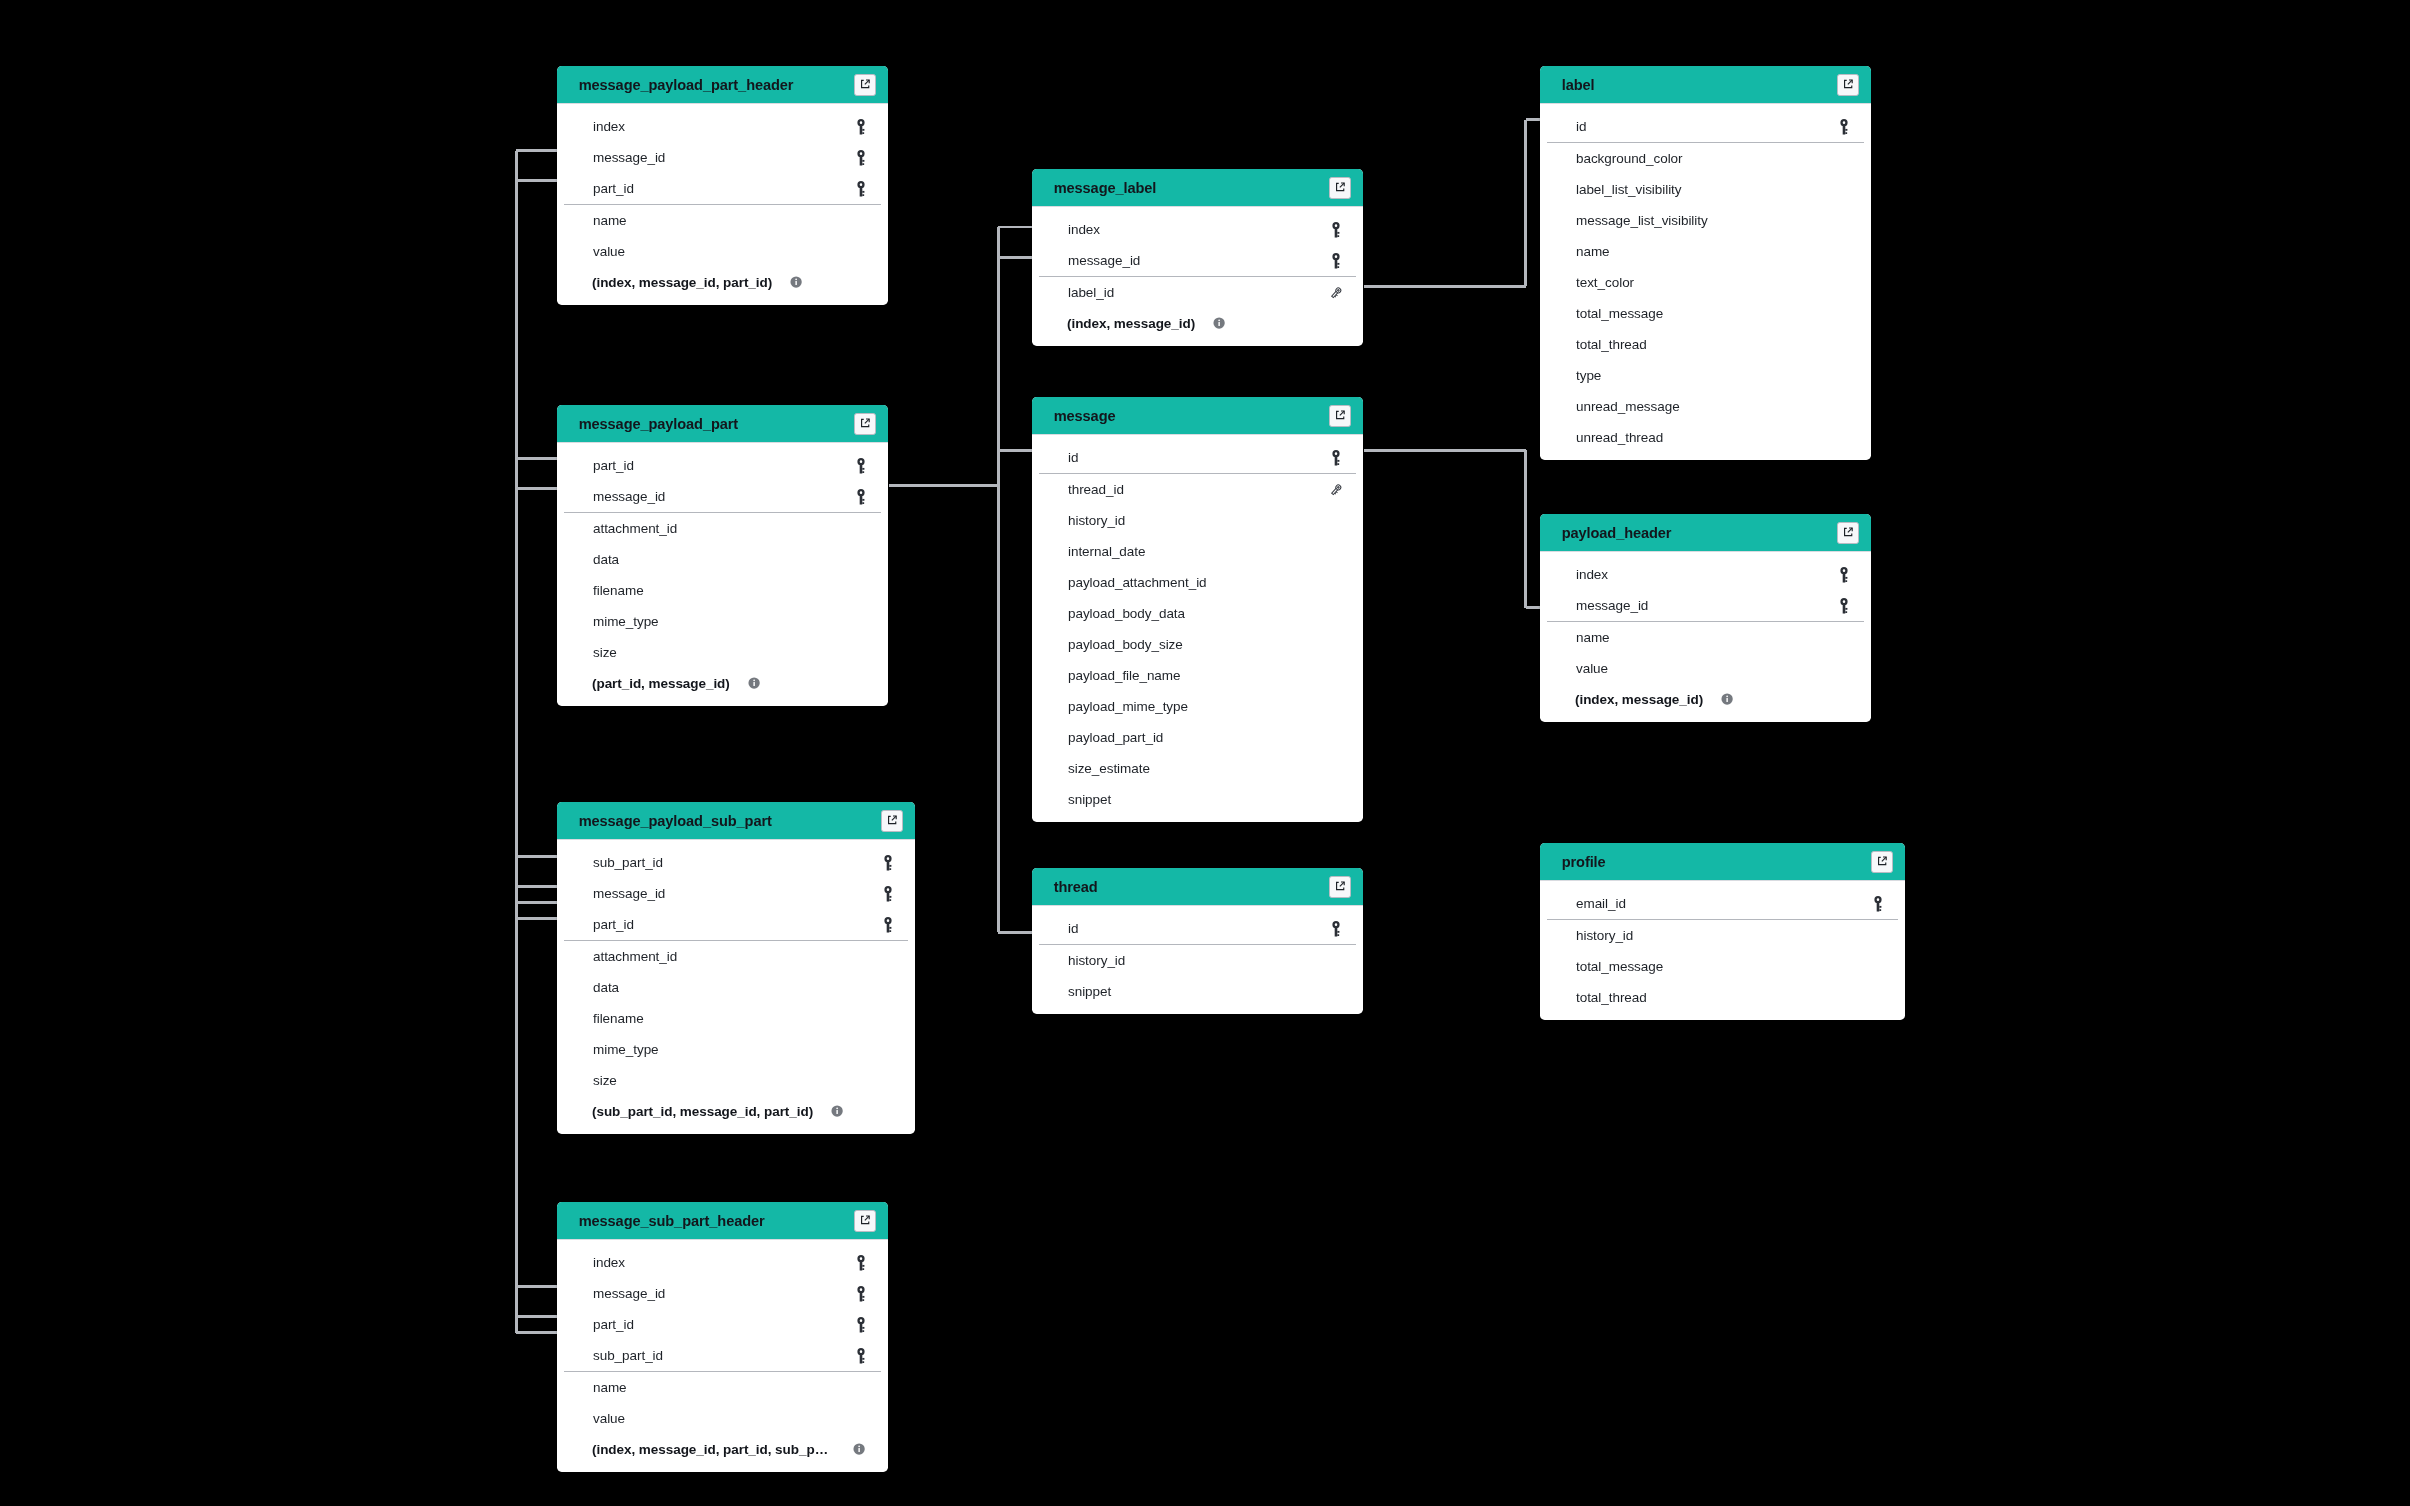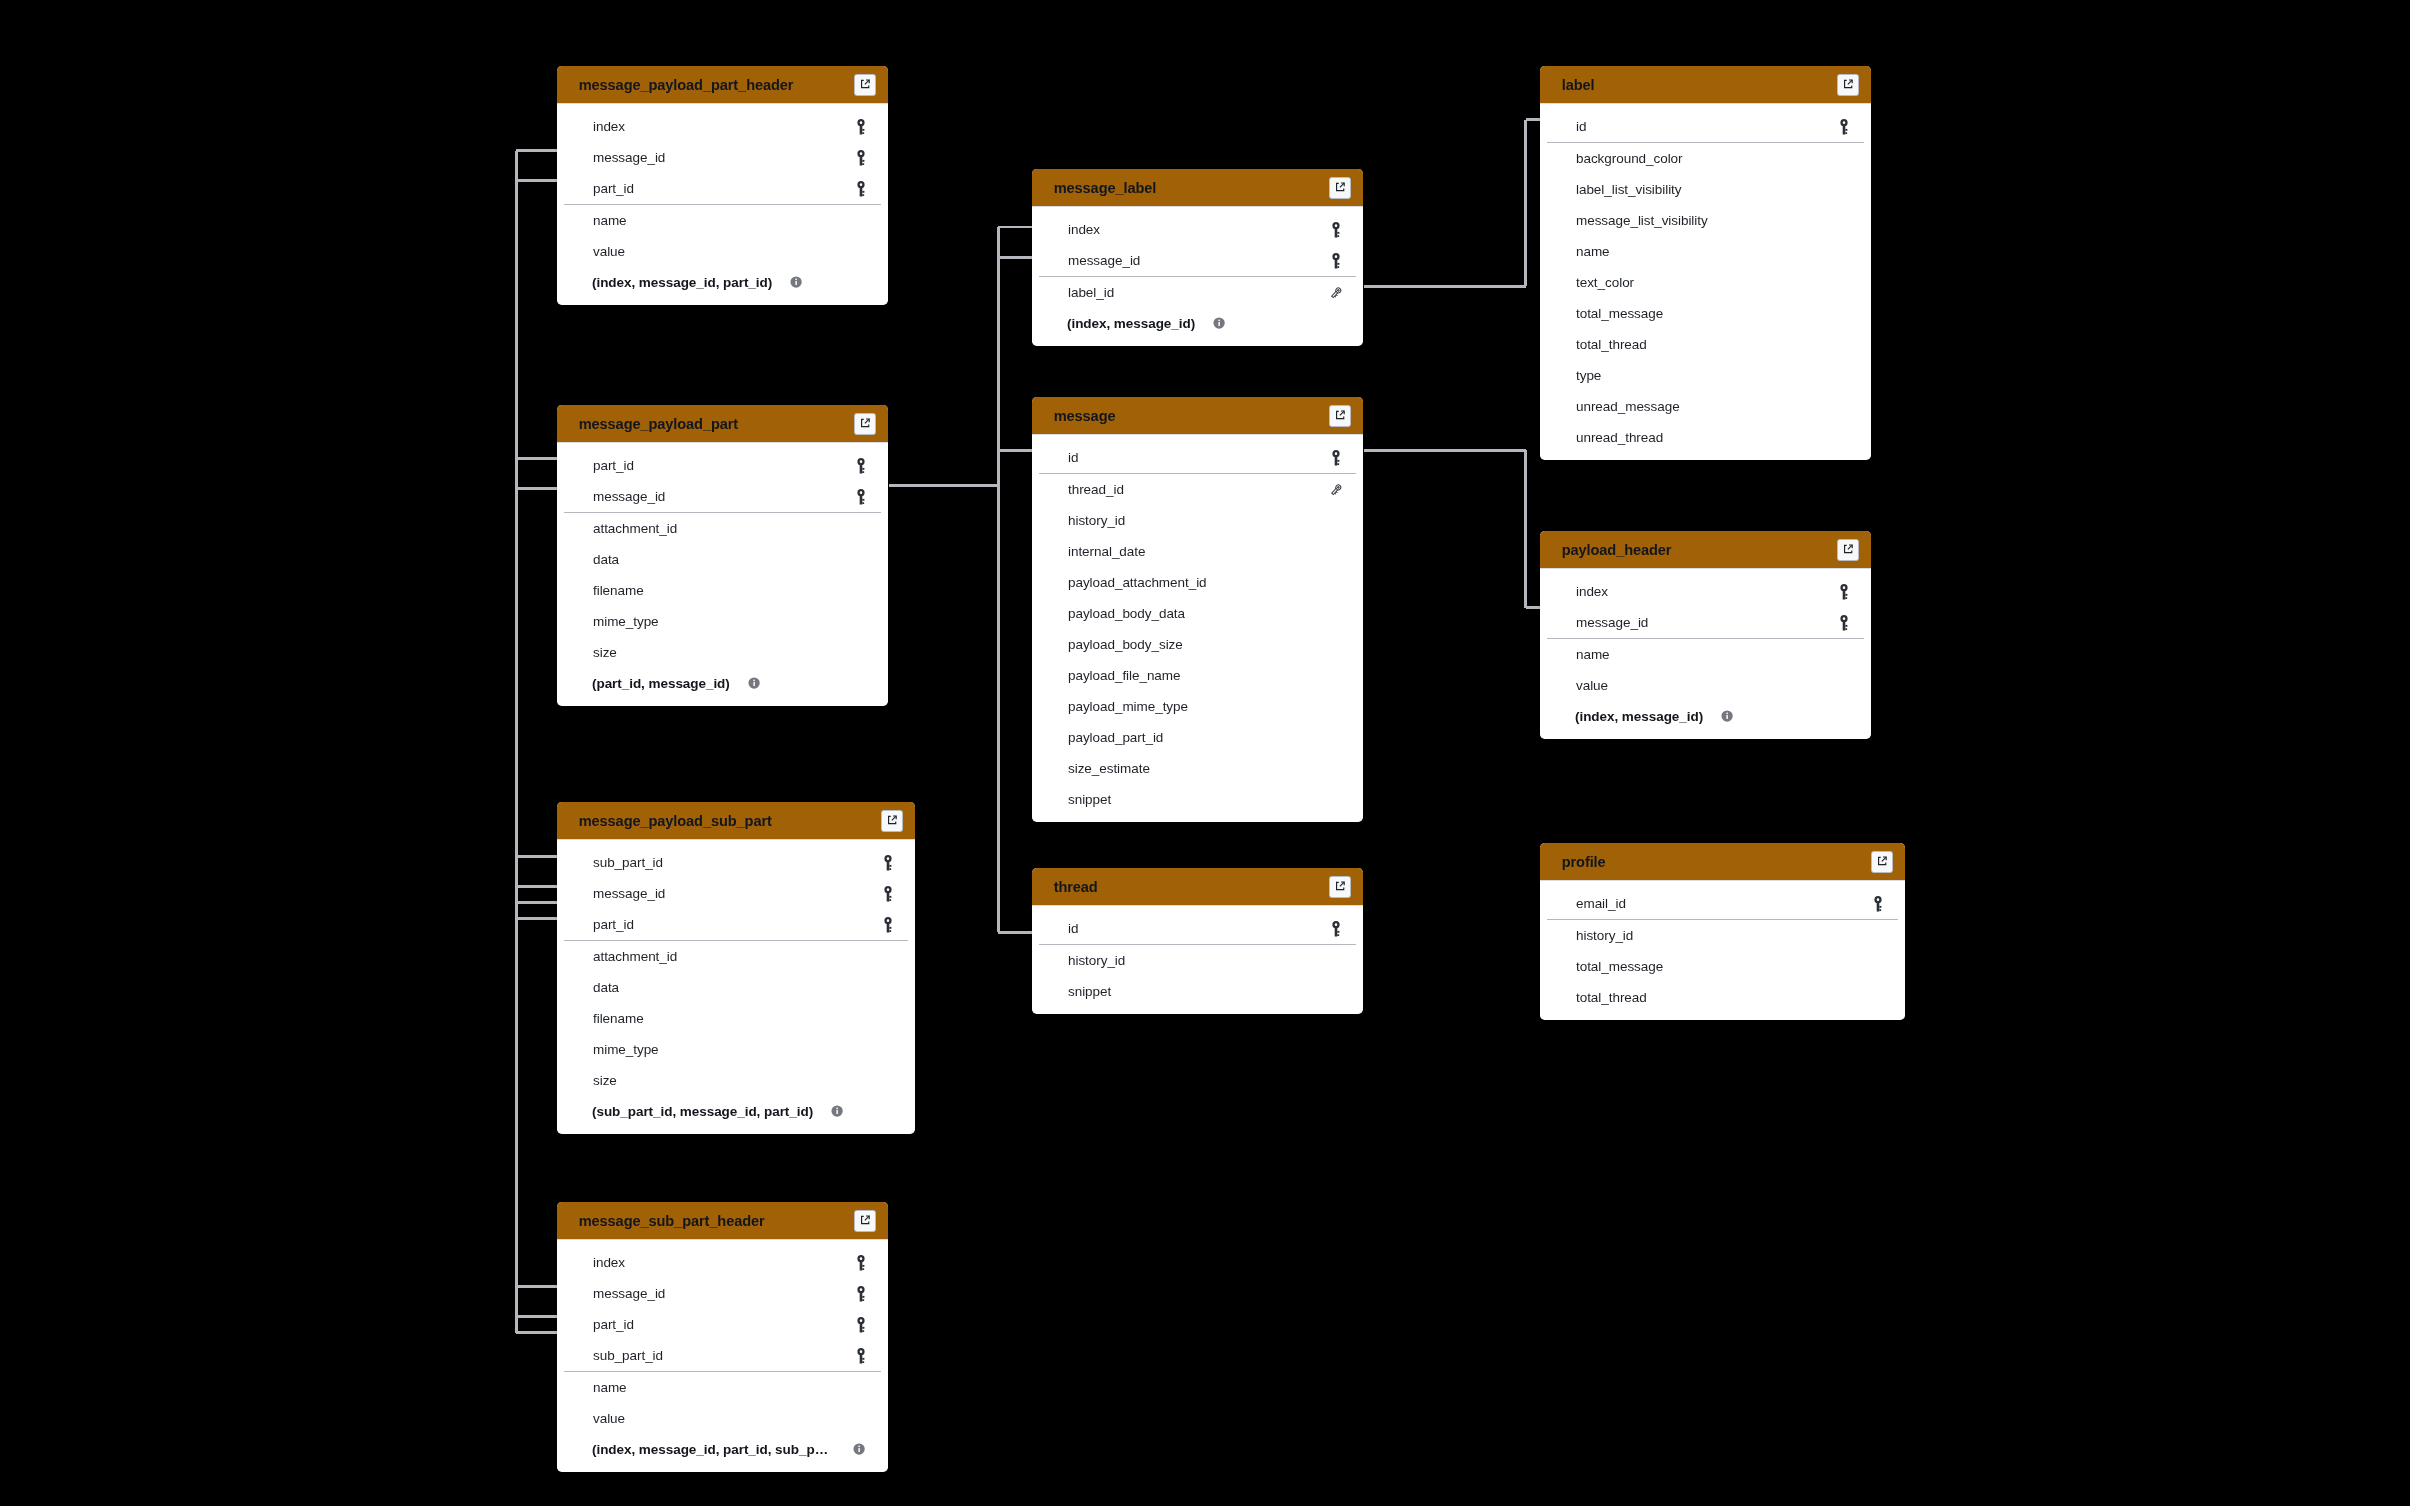--- a/index.html
+++ b/index.html
@@ -37,21 +37,21 @@
     position: absolute;
     background: #ffffff;
     border-radius: 4.7px;
     box-sizing: border-box;
     overflow: hidden;
     box-shadow: 0 0.9px 1.9px rgba(0,0,0,0.35);
   }
 
   .tbl-header {
     height: 38px;
-    background: #a16207;
+    background: #14b8a6;
     border-bottom: 0.9px solid #d9dbe0;
     display: flex;
     align-items: center;
     justify-content: space-between;
     padding: 0 12.2px 0 21.7px;
     box-sizing: border-box;
   }
   .tbl-title {
     font-size: 14.6px;
     font-weight: bold;
@@ -734,21 +734,21 @@
               <span class="field-name">unread_message</span>
               <span class="spacer"></span>
             </div>
             <div class="field-row">
               <span class="field-name">unread_thread</span>
               <span class="spacer"></span>
             </div>
           </div>
         </div>
       </div>
-      <div class="table-card" style="left: 1540px; top: 514px; width: 331px; margin-top: 17px;">
+      <div class="table-card" style="left: 1540px; top: 514px; width: 331px;">
         <div class="tbl-header">
           <span class="tbl-title">payload_header</span>
           <span class="ext-link-icon">
             <svg viewBox="0 0 16 16" width="12.2" height="12.2">
               <path d="M6.2 3.2H3.4v9.4h9.4V9.8" fill="none" stroke="#1e2228" stroke-width="1.5"></path>
               <path d="M9.2 2.6h4.2v4.2" fill="none" stroke="#1e2228" stroke-width="1.5"></path>
               <path d="M13.2 2.8L7.7 8.3" fill="none" stroke="#1e2228" stroke-width="1.5"></path>
             </svg>
           </span>
         </div>

